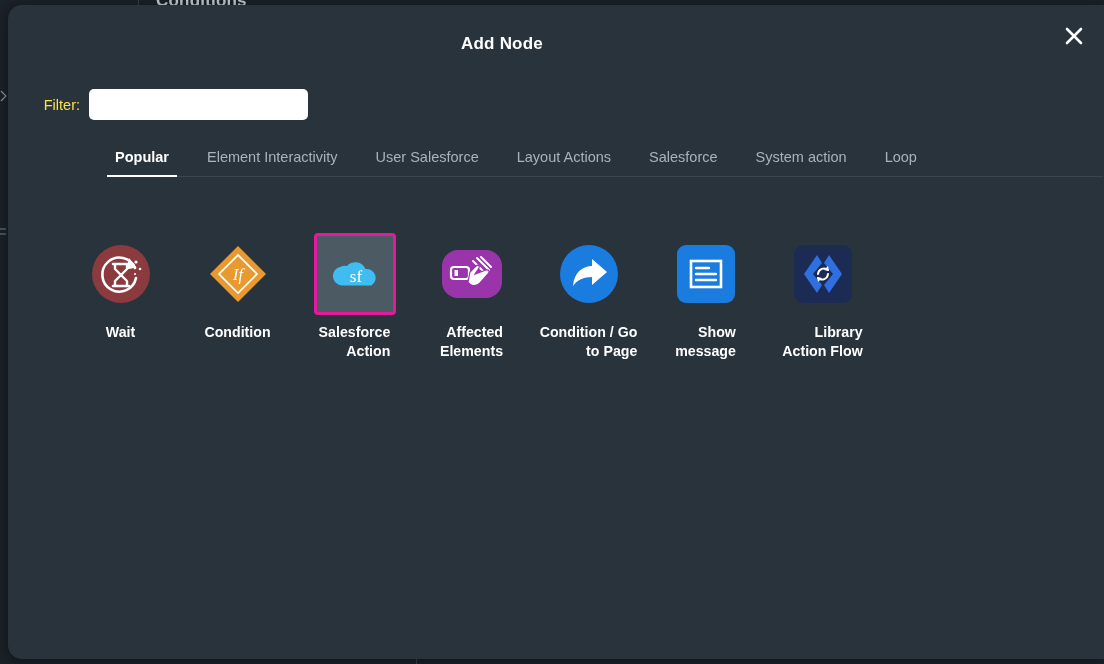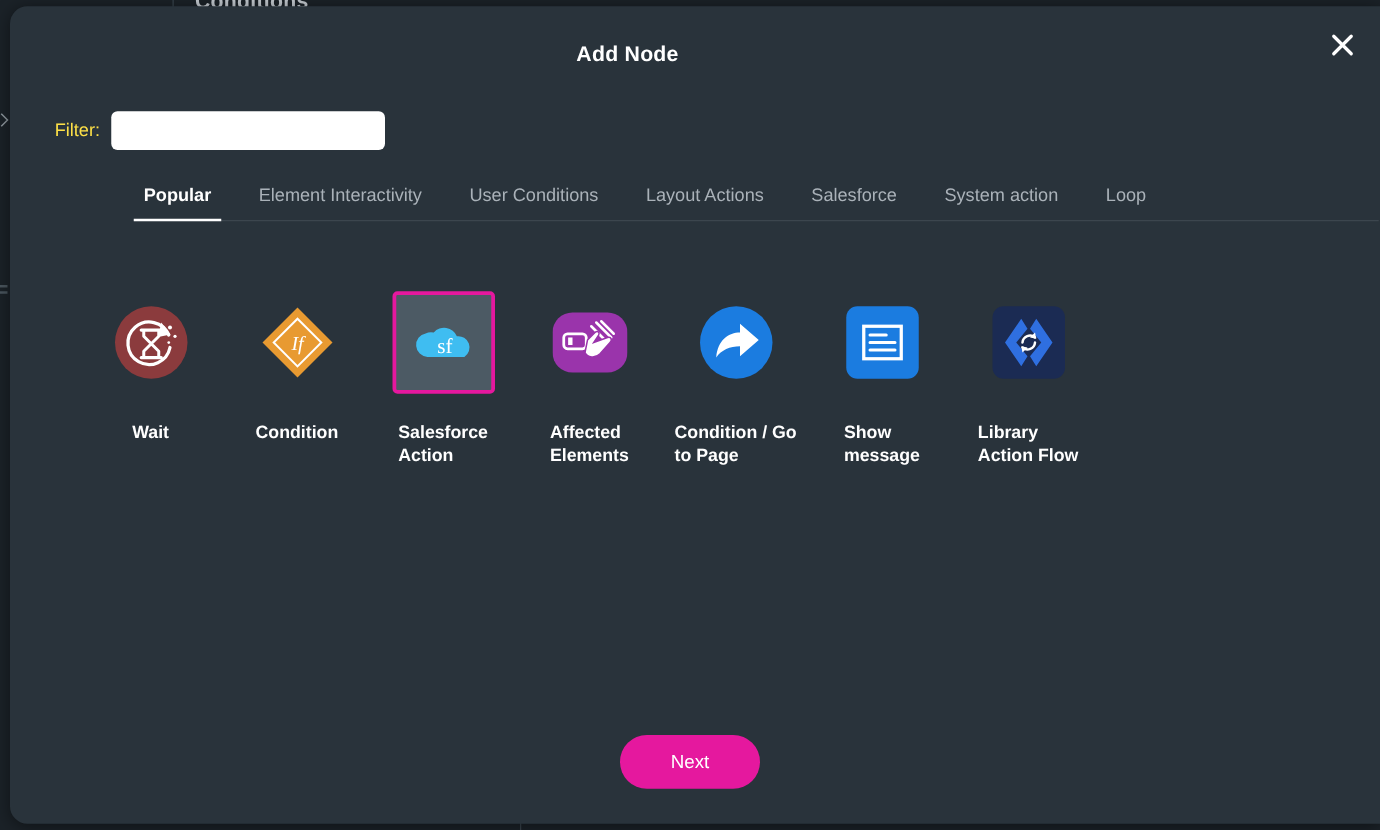--- a/index.html
+++ b/index.html
@@ -206,25 +206,25 @@
     justify-content: center;
     border-radius: 6px;
     box-sizing: border-box;
   }
   .node.selected .node-icon-wrap {
     background: #4c5a64;
     border: 3px solid #e5189e;
     border-radius: 4px;
   }
   .node-label {
-    margin-top: 22px;
+    margin-top: 8px;
     font-size: 14.2px;
     font-weight: bold;
     color: #ffffff;
-    text-align: left;
+    text-align: right;
     line-height: 19px;
     white-space: pre-line;
   }
 
   .icon-shape { display: block; }
 
   
   .next-btn {
     position: absolute;
     left: 50%;
@@ -271,21 +271,21 @@
     </div>
 
     <div class="filter-row">
       <div class="filter-label">Filter:</div>
       <input class="filter-input" type="text" placeholder="" style="">
     </div>
 
     <div class="tabs" id="tabs-container">
         <div class="tab active">Popular</div>
         <div class="tab">Element Interactivity</div>
-        <div class="tab">User Conditions</div>
+        <div class="tab">User Salesforce</div>
         <div class="tab">Layout Actions</div>
         <div class="tab">Salesforce</div>
         <div class="tab">System action</div>
         <div class="tab">Loop</div>
       </div>
 
     <div class="nodes" id="nodes-container">
         <div class="node">
           <div class="node-icon-wrap">
             <svg width="60" height="60" viewBox="0 0 60 60" class="icon-shape">
@@ -365,16 +365,15 @@
               <path d="M25 30 a6 6 0 0 1 10 -4 M35 30 a6 6 0 0 1 -10 4" fill="none" stroke="#fff" stroke-width="2" stroke-linecap="round"></path>
               <path d="M35 22 L36 27 L31 26 Z" fill="#fff"></path>
               <path d="M25 38 L24 33 L29 34 Z" fill="#fff"></path>
             </svg>
           </div>
           <div class="node-label">Library
 Action Flow</div>
         </div>
       </div>
 
-    <button class="next-btn">Next</button>
 
   </div>
 </div>
 
 </body></html>

